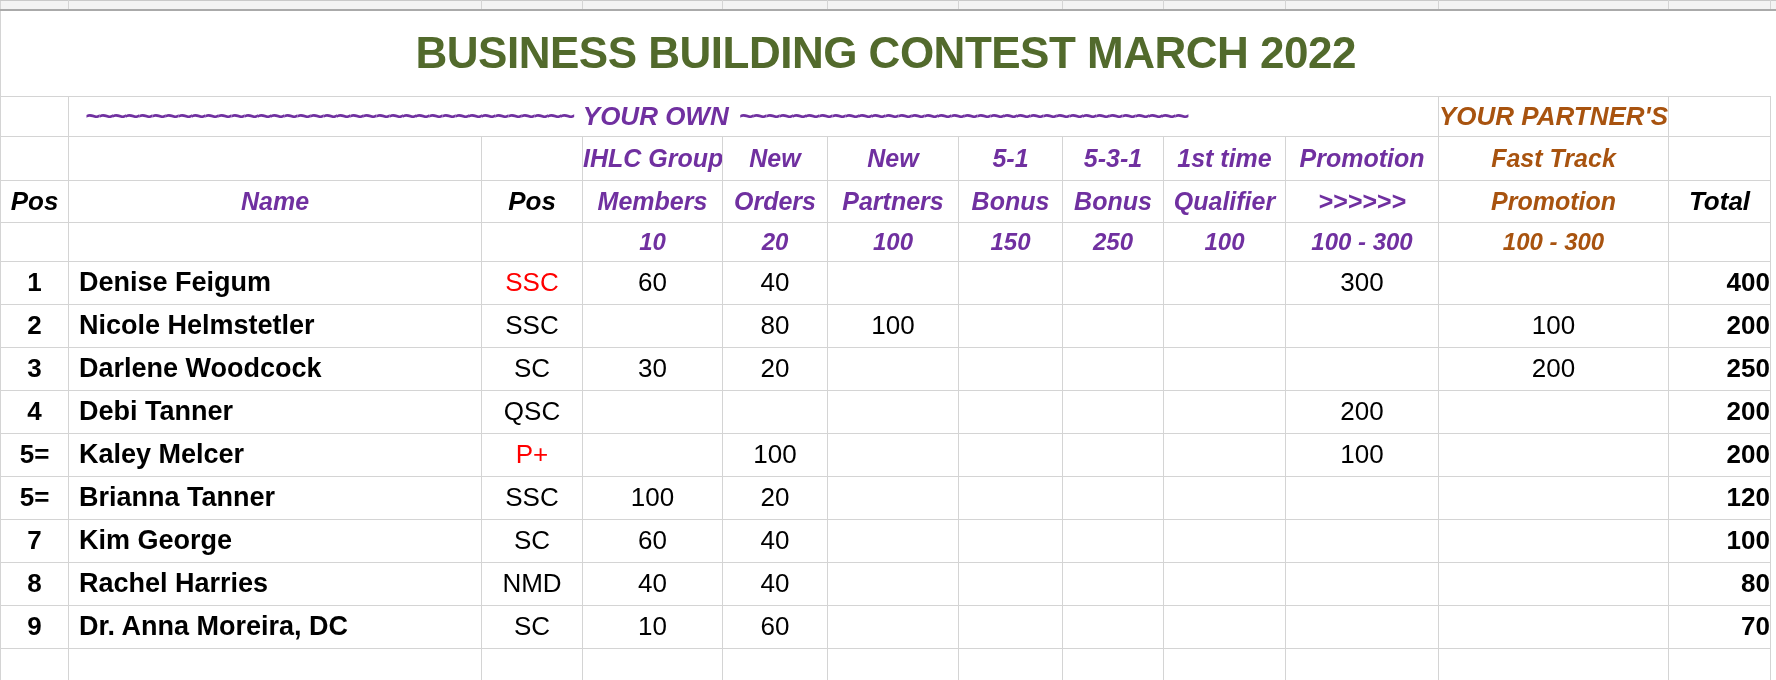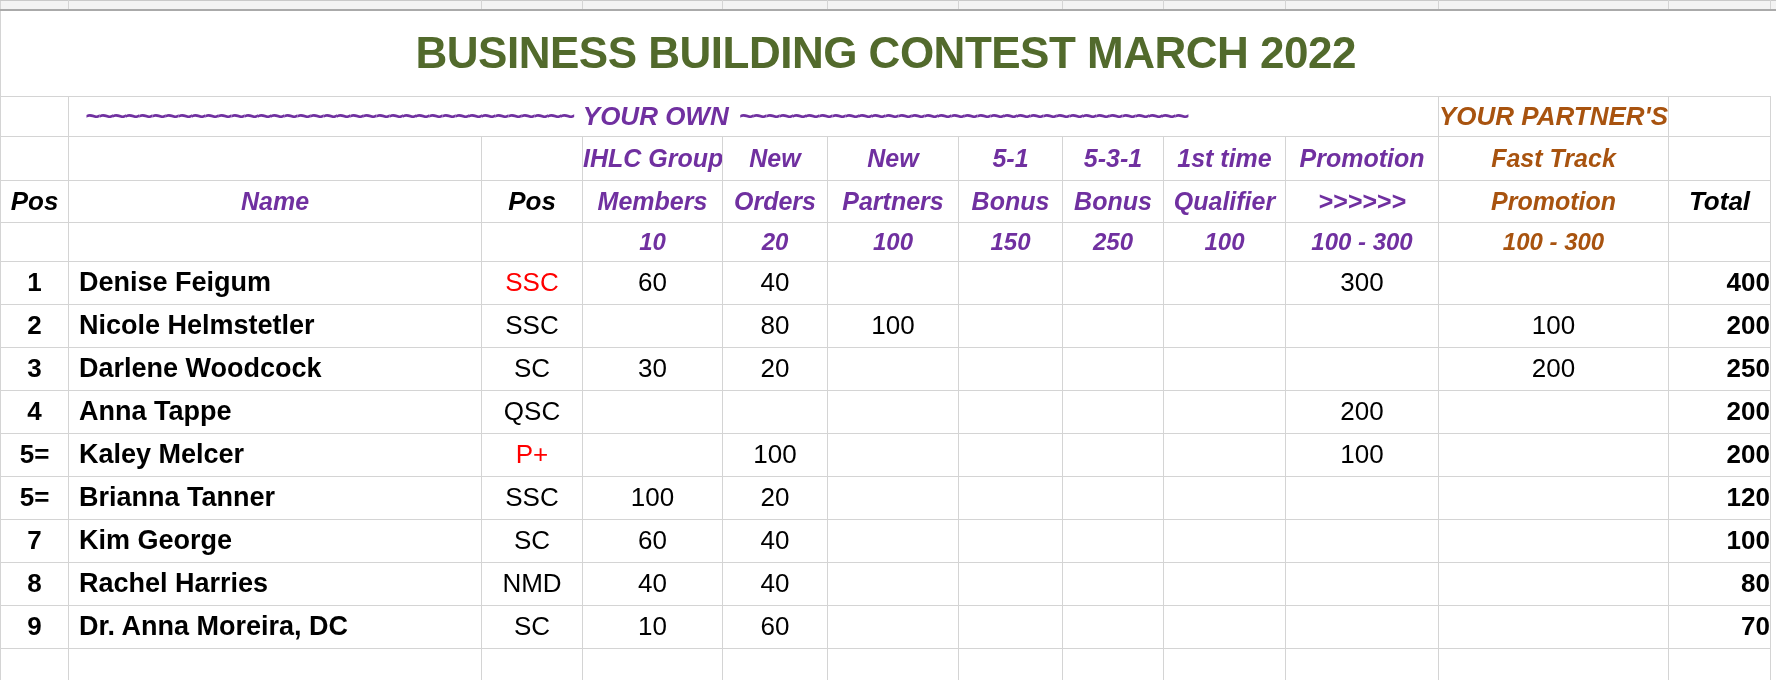--- a/index.html
+++ b/index.html
@@ -185,21 +185,21 @@
     <td class="num"></td>
     <td class="num"></td>
     <td class="num"></td>
     <td class="num"></td>
     <td class="num">200</td>
     <td class="total">250</td>
     <td class="edge"></td>
   </tr>
   <tr class="data">
     <td class="posn">4</td>
-    <td class="name">Anna Tappe</td>
+    <td class="name">Debi Tanner</td>
     <td class="rank" data-color="black">QSC</td>
     <td class="num"></td>
     <td class="num"></td>
     <td class="num"></td>
     <td class="num"></td>
     <td class="num"></td>
     <td class="num"></td>
     <td class="num">200</td>
     <td class="num"></td>
     <td class="total">200</td>

